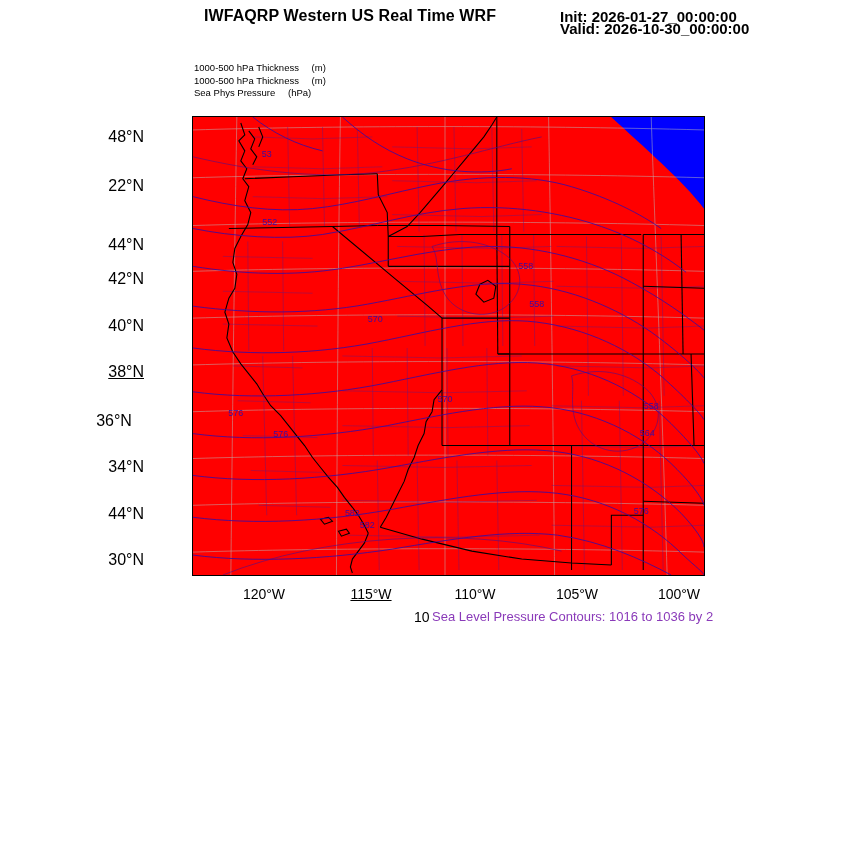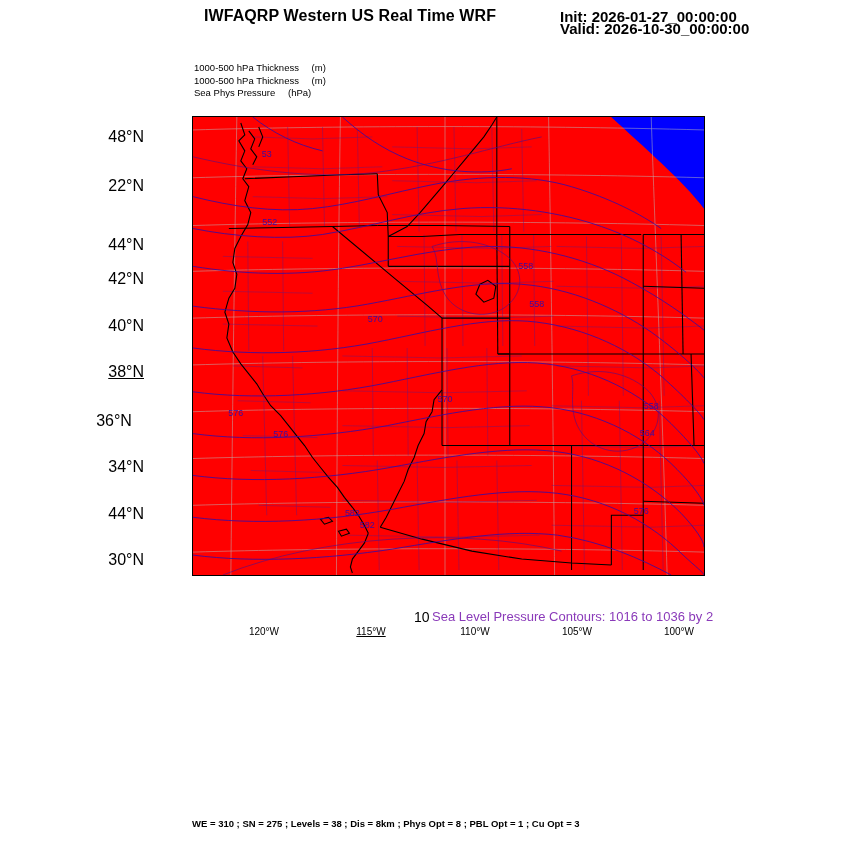--- a/index.html
+++ b/index.html
@@ -76,25 +76,24 @@
     position: absolute;
     right: 706px;
     font-size: 16px;
     text-align: right;
     width: 60px;
     color: #000;
   }
   .lon-label {
     position: absolute;
     top: 586px;
-    font-size: 10px;
+    font-size: 14px;
     text-align: center;
     width: 60px;
     color: #000;
-    margin-top: 40px;
   }
   
   .slp-caption {
     position: absolute;
     left: 432px;
     top: 609px;
     font-size: 13px;
     color: #8a3ab9;
     white-space: nowrap;
   }
@@ -317,16 +316,15 @@
         <text x="77" y="108" text-anchor="middle">552</text>
         <text x="74" y="40" text-anchor="middle">53</text>
       </g>
     </svg>
   </div>
 
   <div class="slp-caption-prefix">10</div>
   <div class="slp-caption">Sea Level Pressure Contours: 1016 to 1036 by 2</div>
 
   <div class="footer">
-    <div>WE = 310 ; SN = 275 ; Levels = 38 ; Dis = 8km ; Phys Opt = 8 ; PBL Opt = 1 ; Cu Opt = 3</div>
   </div>
 
 </div>
 
 </body></html>

